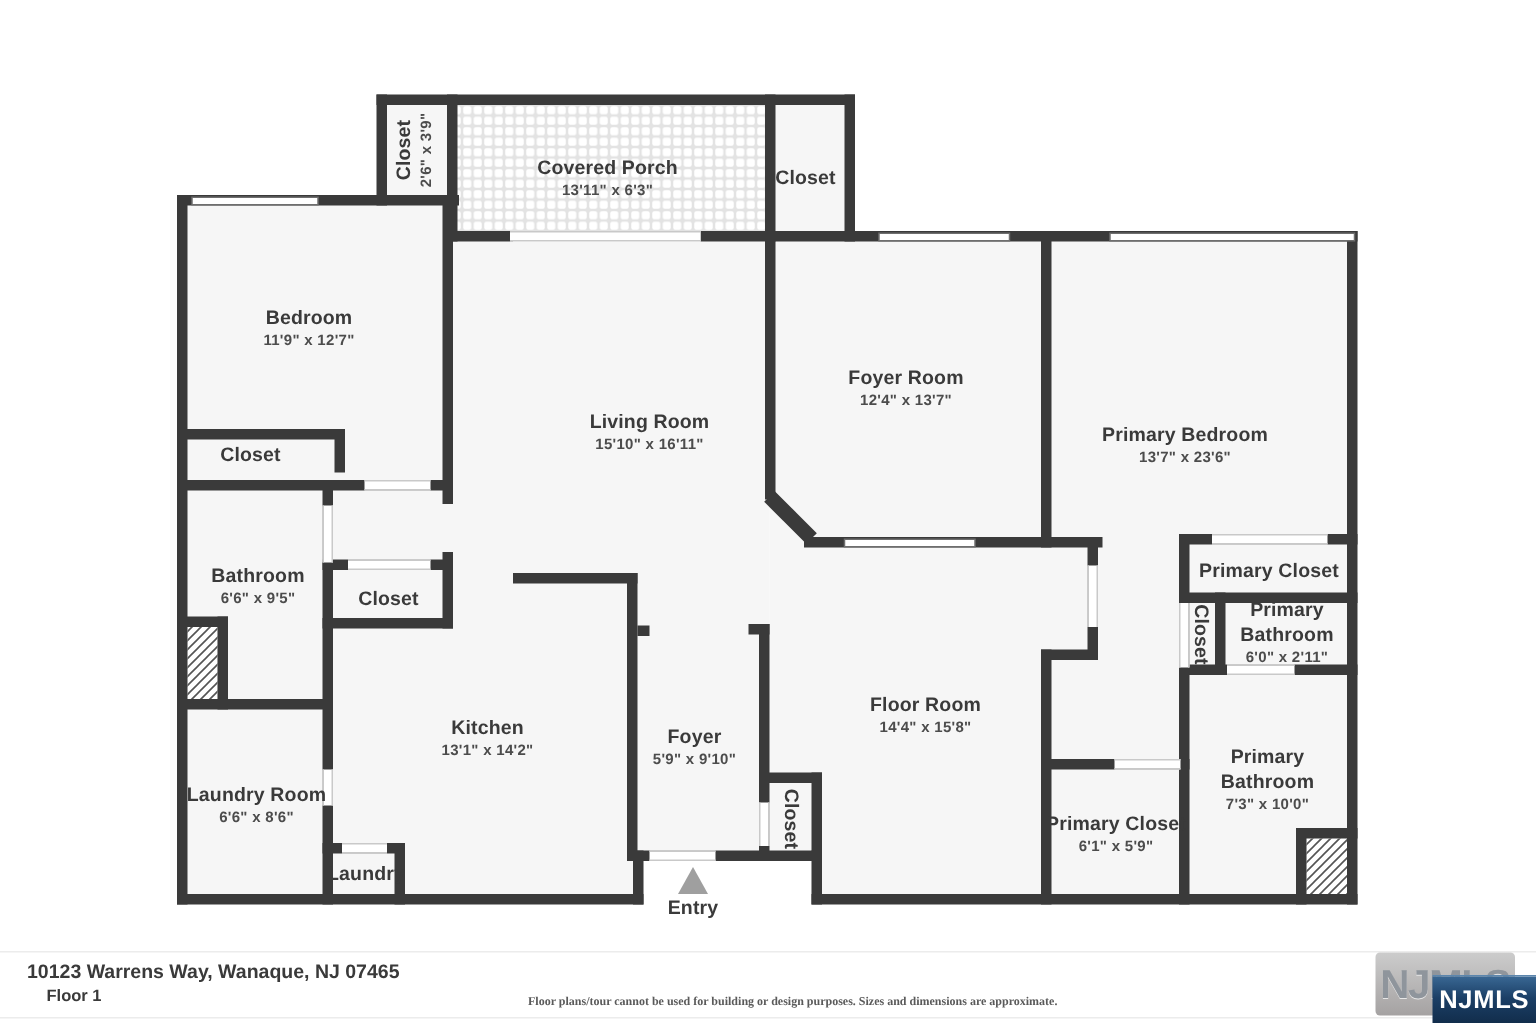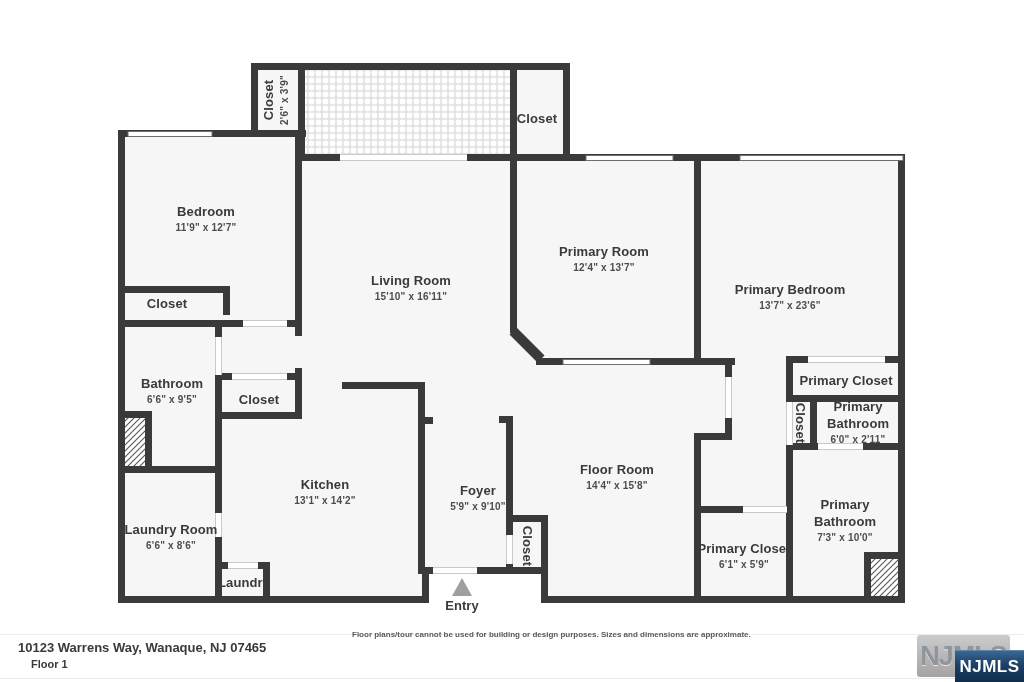--- a/index.html
+++ b/index.html
@@ -11,21 +11,21 @@
        font-weight:bold;line-height:1.3;white-space:nowrap;z-index:5;}
   .lbl .nm{display:block;font-size:13px;letter-spacing:.1px;}
   .lbl .dm{display:block;font-size:10px;color:#4c4c4c;letter-spacing:.2px;}
   .vert{transform:translate(-50%,-50%) rotate(-90deg);}
   .vertcw{transform:translate(-50%,-50%) rotate(90deg);}
   .wrap{white-space:normal;width:84px;}
   
   .hairline{position:absolute;left:0;width:1024px;height:1px;background:#ececec;}
   .addr{position:absolute;left:18px;top:640px;font-size:13px;font-weight:bold;color:#3a3a3a;text-align:center;}
   .floor{position:absolute;left:18px;top:658px;font-size:11px;font-weight:bold;color:#3a3a3a;margin-left:13px;}
-  .disc{position:absolute;left:352px;top:630px;font-size:8px;font-weight:bold;color:#5a5a5a;}
+  .disc{position:absolute;left:352px;top:663px;font-size:8px;font-weight:bold;color:#5a5a5a;font-family:Liberation Serif, serif;}
   .logo-wm{position:absolute;left:917px;top:635px;width:93px;height:42px;border-radius:3px;
        background:linear-gradient(#cccccc,#a5a2a2);overflow:hidden;display:flex;align-items:center;
        justify-content:center;font-weight:bold;font-size:27px;color:#8f959c;letter-spacing:-1px;
        text-shadow:0 1px 0 #e6e6e6;z-index:6;}
   .logo-badge{position:absolute;left:955px;top:650px;width:69px;height:32px;z-index:7;
        background:linear-gradient(#396793 0%,#1b3f66 45%,#112c4a 100%);display:flex;align-items:center;
        justify-content:center;color:#fff;font-weight:bold;font-size:17px;letter-spacing:.5px;
        border-top:1px solid #5c86ad;}
 </style>
 </head>
@@ -194,29 +194,33 @@
   </svg>
 
   <div class="lbl" style="left:206px;top:219px">
     <span class="nm">Bedroom</span>
     <span class="dm">11'9" x 12'7"</span>
   </div>
   <div class="lbl vert" style="left:276px;top:100px">
     <span class="nm">Closet</span>
     <span class="dm">2'6" x 3'9"</span>
   </div>
+  <div class="lbl" style="left:405px;top:119px">
+    <span class="nm">Covered Porch</span>
+    <span class="dm">13'11" x 6'3"</span>
+  </div>
   <div class="lbl" style="left:537px;top:119px">
     <span class="nm">Closet</span>
   </div>
-  <div class="lbl" style="left:411px;top:288px">
+  <div class="lbl" style="left:433px;top:288px">
     <span class="nm">Living Room</span>
     <span class="dm">15'10" x 16'11"</span>
   </div>
   <div class="lbl" style="left:604px;top:259px">
-    <span class="nm">Primary Room</span>
+    <span class="nm">Foyer Room</span>
     <span class="dm">12'4" x 13'7"</span>
   </div>
   <div class="lbl" style="left:790px;top:297px">
     <span class="nm">Primary Bedroom</span>
     <span class="dm">13'7" x 23'6"</span>
   </div>
   <div class="lbl" style="left:167px;top:304px">
     <span class="nm">Closet</span>
   </div>
   <div class="lbl" style="left:172px;top:391px">
@@ -230,21 +234,21 @@
     <span class="nm">Laundry Room</span>
     <span class="dm">6'6" x 8'6"</span>
   </div>
   <div class="lbl" style="left:325px;top:492px">
     <span class="nm">Kitchen</span>
     <span class="dm">13'1" x 14'2"</span>
   </div>
   <div class="lbl" style="left:244px;top:583px">
     <span class="nm">Laundry</span>
   </div>
-  <div class="lbl" style="left:478px;top:498px">
+  <div class="lbl" style="left:463px;top:498px">
     <span class="nm">Foyer</span>
     <span class="dm">5'9" x 9'10"</span>
   </div>
   <div class="lbl vertcw" style="left:527px;top:546px">
     <span class="nm">Closet</span>
   </div>
   <div class="lbl" style="left:617px;top:477px">
     <span class="nm">Floor Room</span>
     <span class="dm">14'4" x 15'8"</span>
   </div>

